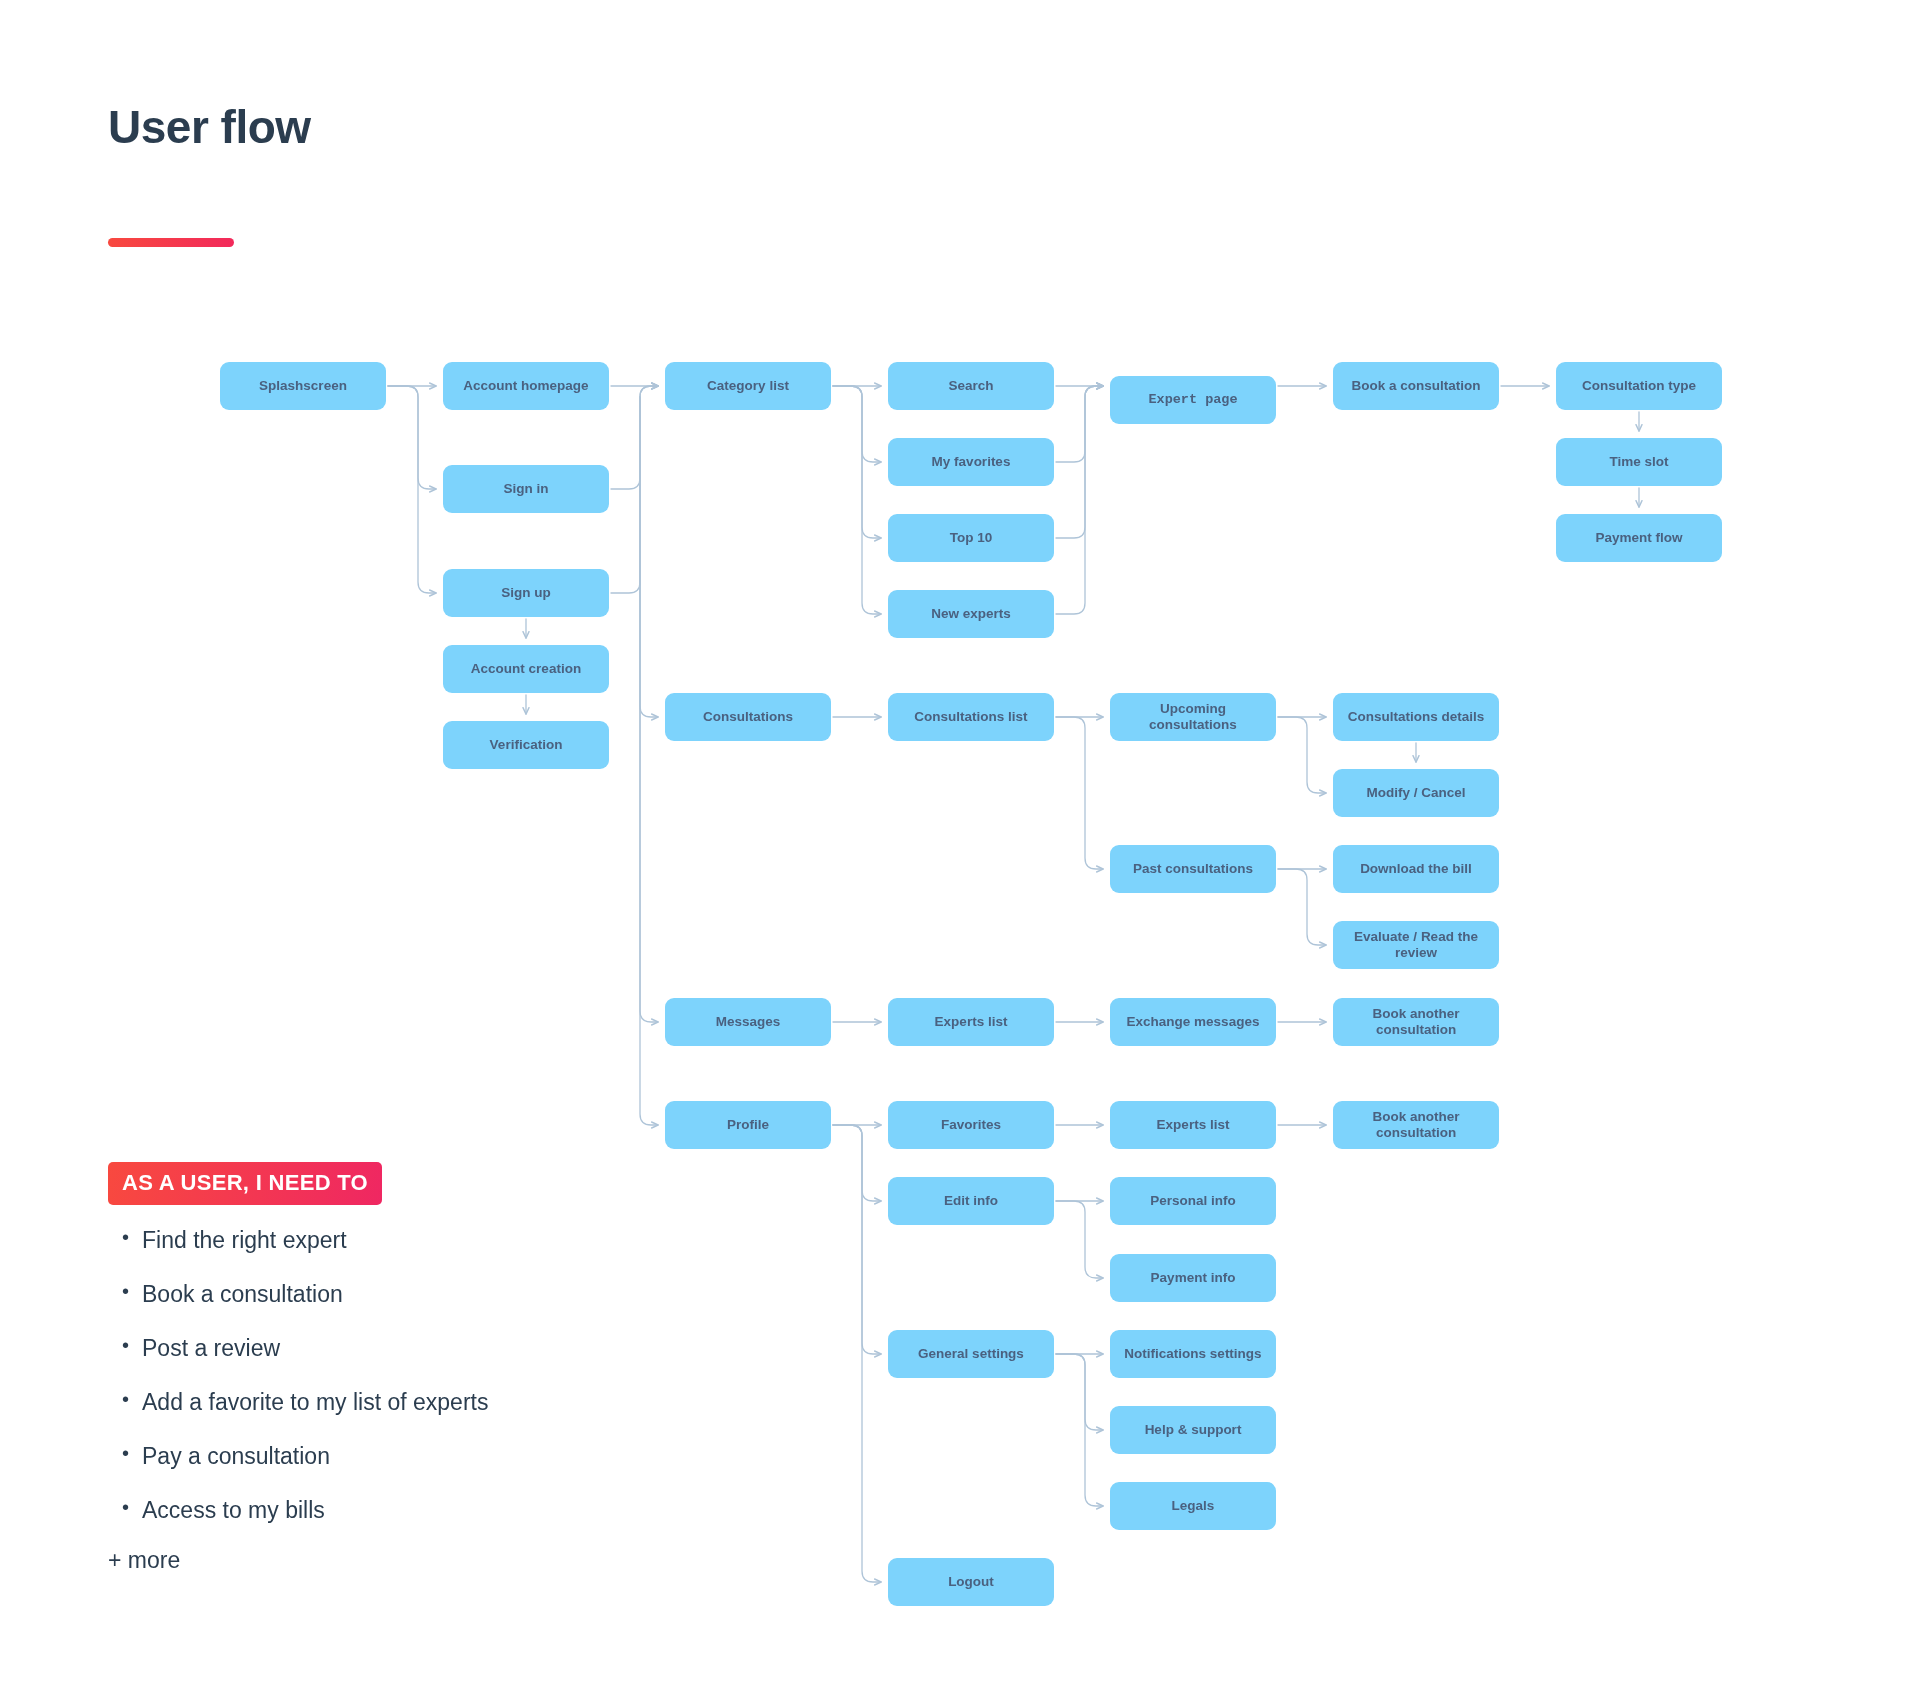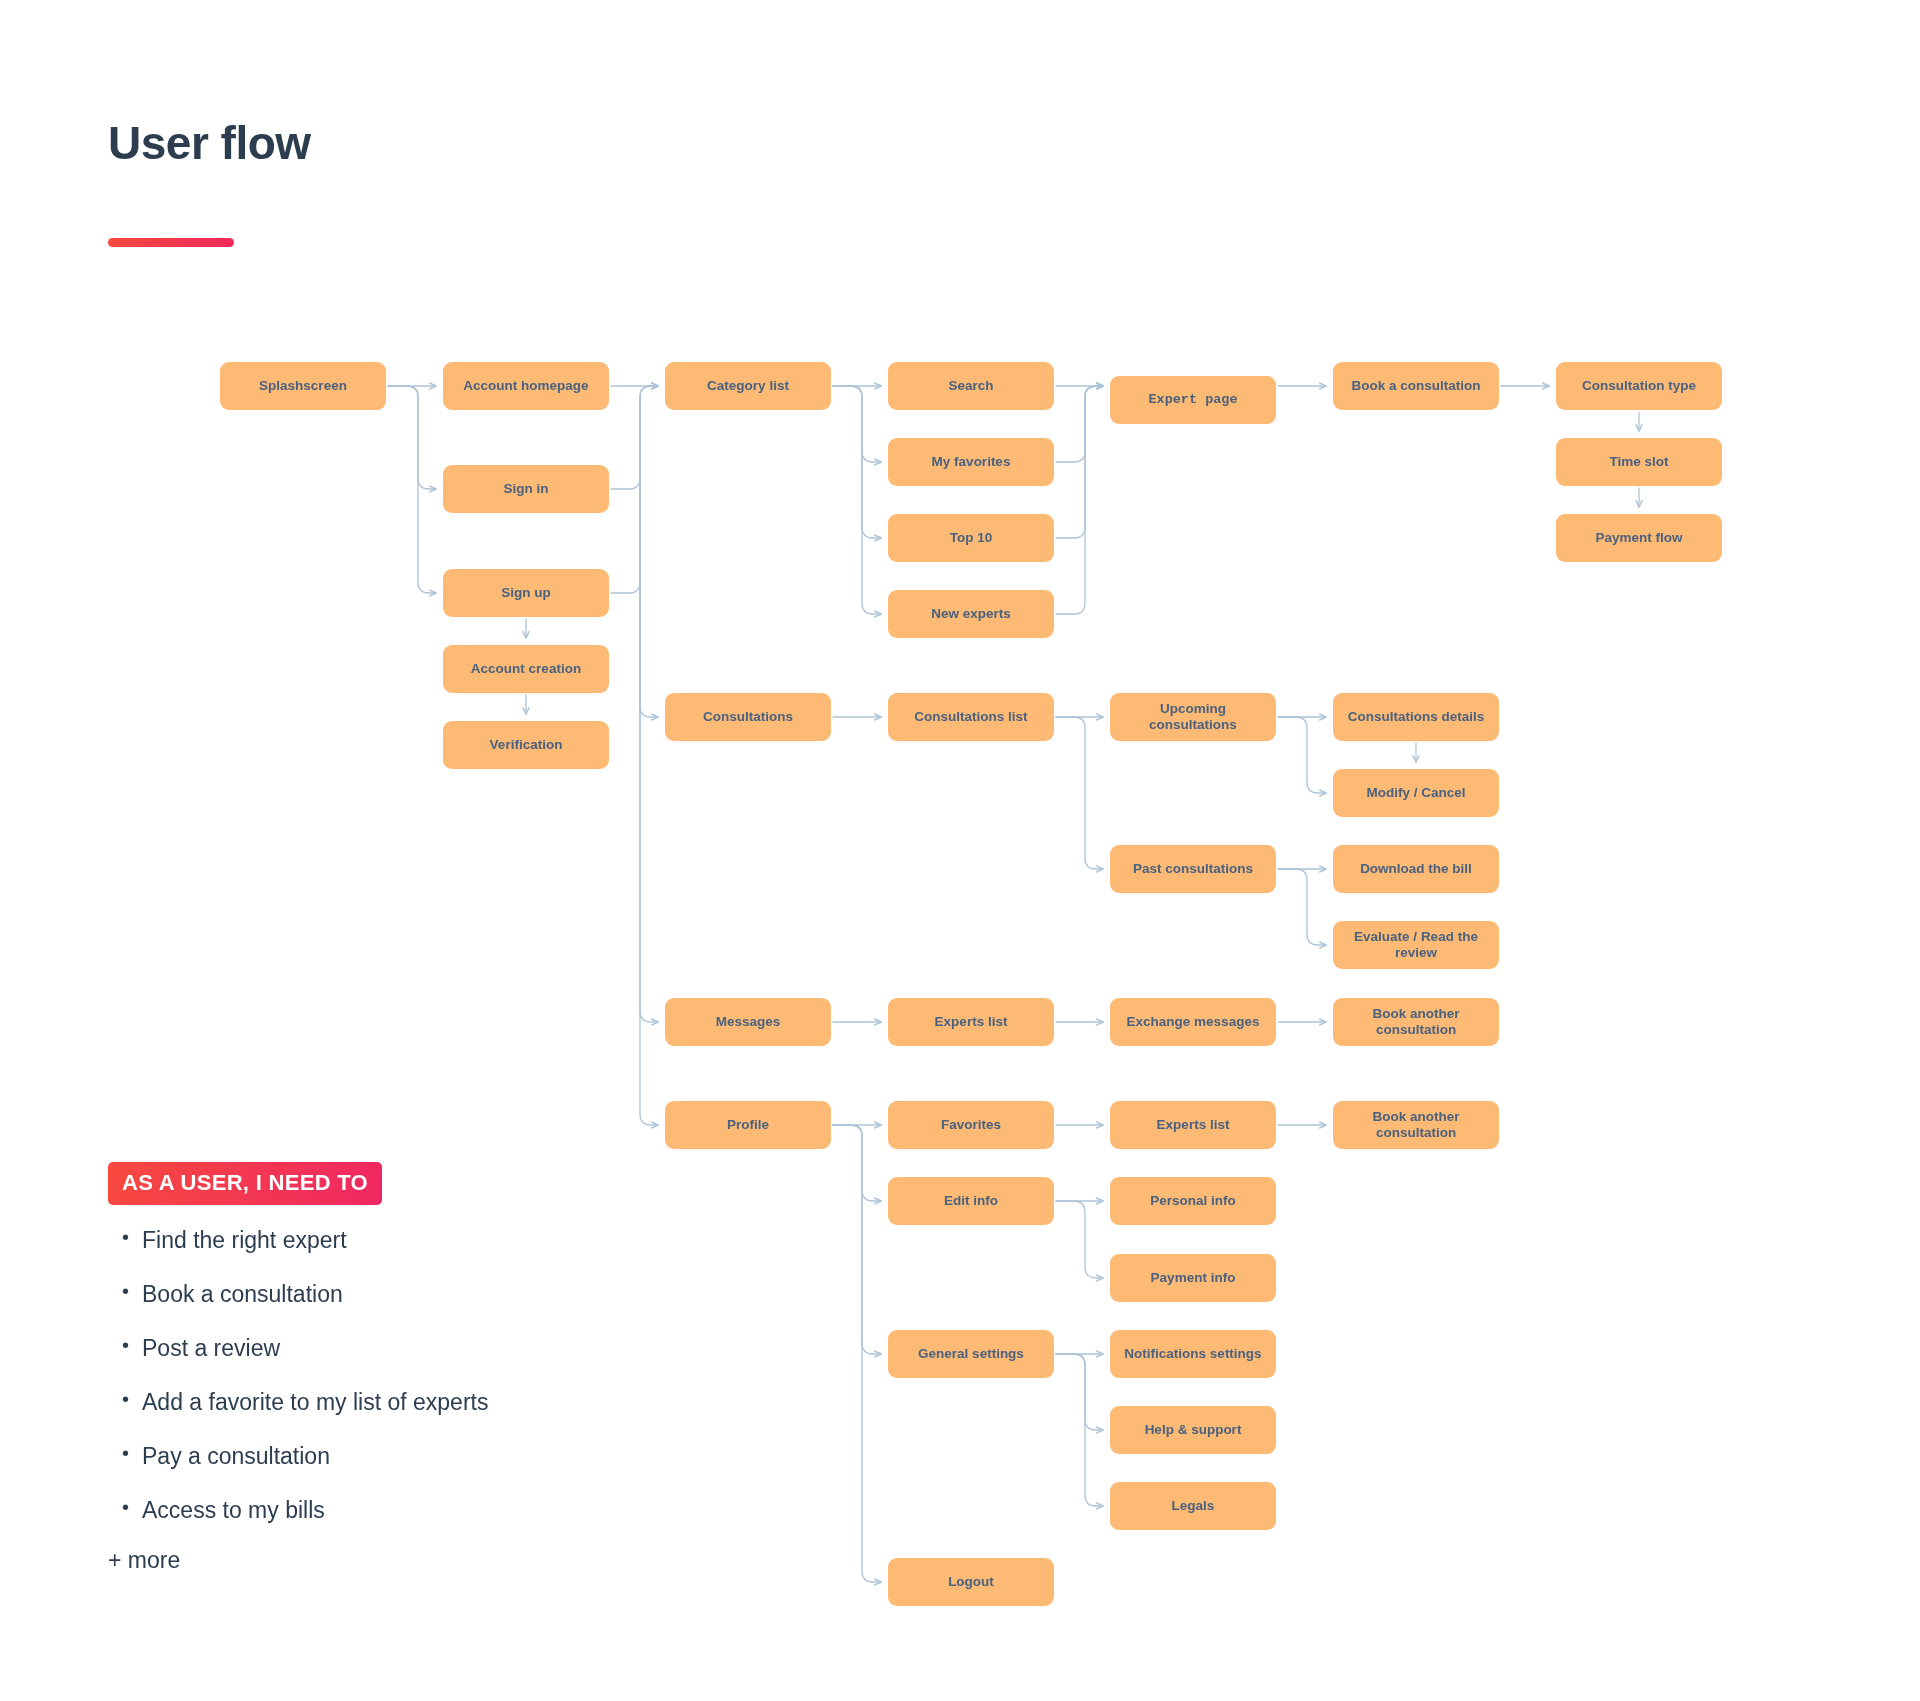--- a/index.html
+++ b/index.html
@@ -10,21 +10,21 @@
   body {
     width: 1920px;
     height: 1701px;
     position: relative;
     font-family: "Liberation Sans", sans-serif;
     overflow: hidden;
   }
   #page-title {
     position: absolute;
     left: 108px;
-    top: 116px;
+    top: 100px;
     font-size: 46px;
     font-weight: bold;
     color: #2b3d4f;
     letter-spacing: -0.5px;
   }
   #title-rule {
     position: absolute;
     left: 108px;
     top: 238px;
     width: 126px;
@@ -34,21 +34,21 @@
   }
   #flow-canvas {
     position: absolute;
     left: 0; top: 0;
     width: 1920px;
     height: 1701px;
     pointer-events: none;
   }
   .node {
     position: absolute;
-    background: #fdba74;
+    background: #7dd3fc;
     border-radius: 9px;
     display: flex;
     align-items: center;
     justify-content: center;
     color: #4a6180;
     font-size: 13.5px;
     font-weight: bold;
     text-align: center;
     line-height: 1.2;
     padding: 0 6px;

